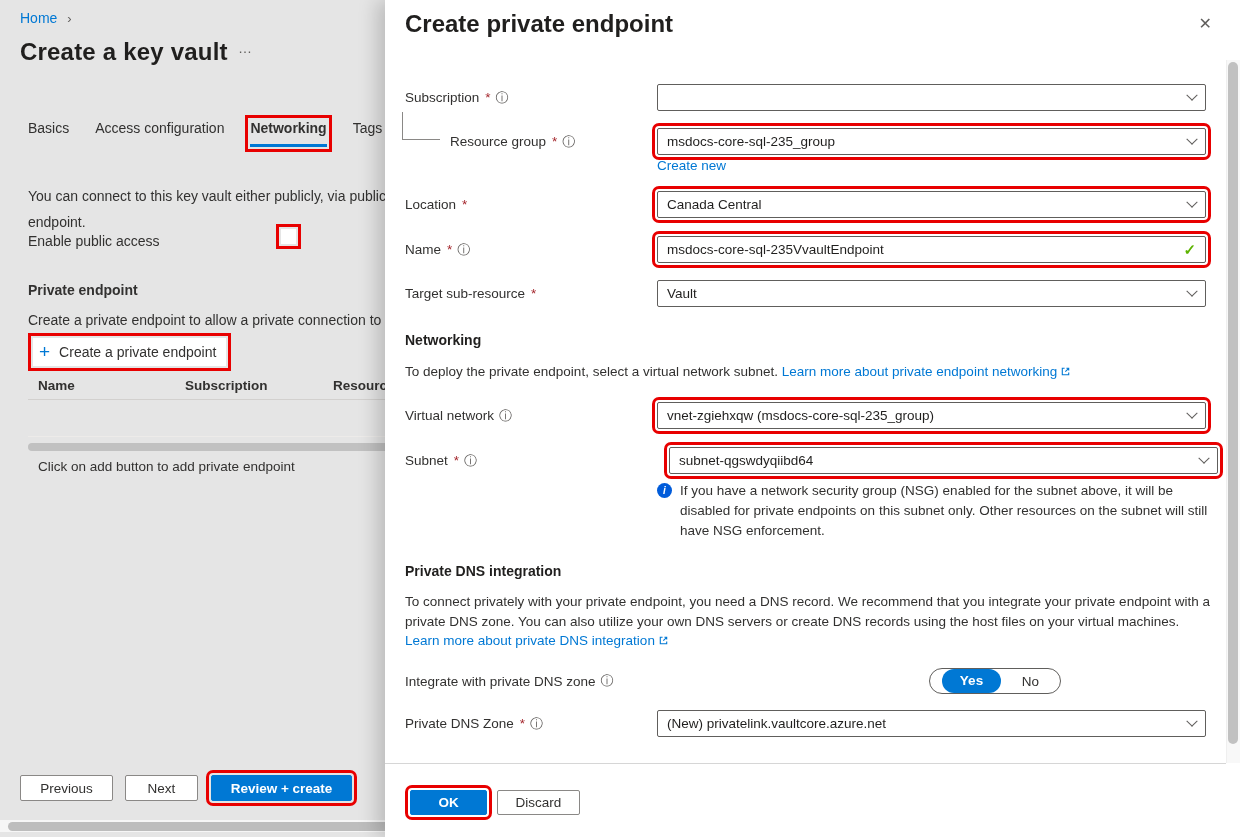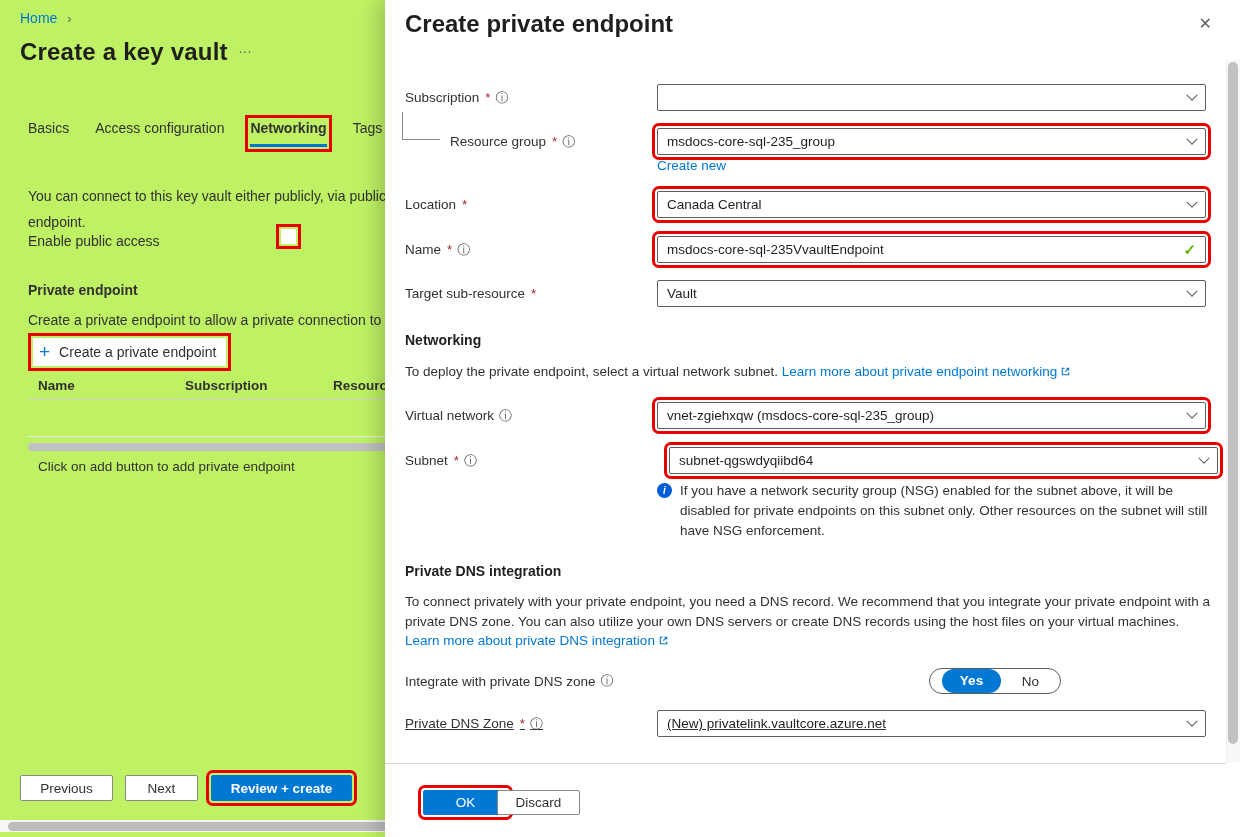--- a/index.html
+++ b/index.html
@@ -5,21 +5,21 @@
   * { margin:0; padding:0; box-sizing:border-box; }
   html,body { width:1240px; height:837px; }
   body {
     font-family:"Liberation Sans", sans-serif;
     font-size:13px; color:#323130; background:#ffffff;
     position:relative; overflow:hidden;
   }
   a { text-decoration:none; }
 
   
-  .left-page { position:absolute; left:0; top:0; width:385px; height:837px; overflow:hidden; background:#bef264; }
+  .left-page { position:absolute; left:0; top:0; width:385px; height:837px; overflow:hidden; background:#e5e5e5; }
   .breadcrumb { position:absolute; left:20px; top:10px; font-size:14px; }
   .breadcrumb .crumb { color:#0078d4; cursor:pointer; }
   .breadcrumb .chev { color:#605e5c; margin-left:6px; font-size:13px; }
   .page-title { position:absolute; left:20px; top:38px; font-size:24px; font-weight:700; color:#201f1e; letter-spacing:.2px; }
   .more-opts { position:absolute; left:238px; top:40px; color:#605e5c; font-size:14px; letter-spacing:1px; cursor:pointer; }
 
   .tabs { position:absolute; left:28px; top:120px; display:flex; gap:26px; font-size:14px; white-space:nowrap; }
   .tab { color:#323130; padding-bottom:8px; cursor:pointer; }
   .tab.active { font-weight:700; border-bottom:3px solid #0078d4; }
 
@@ -87,21 +87,21 @@
     font-size:10px; font-weight:700; font-style:italic; display:flex; align-items:center; justify-content:center; margin-top:2px; }
 
   .toggle { position:absolute; left:272px; top:0; width:132px; height:26px; border:1px solid #605e5c;
     border-radius:13px; display:flex; align-items:center; background:#fff; cursor:pointer; }
   .tog-seg { width:65px; text-align:center; font-size:13.5px; }
   .tog-yes { height:24px; line-height:24px; margin-left:12px; background:#0078d4; color:#fff; font-weight:700; border-radius:12px; }
 
   .panel-footer-line { position:absolute; left:0; right:14px; top:763px; border-top:1px solid #d6d6d6; }
   .panel-btn { position:absolute; top:790px; height:25px; font-size:13.5px; cursor:pointer; border-radius:2px;
     display:flex; align-items:center; justify-content:center; font-family:inherit; }
-  .btn-ok { left:25px; width:85px; background:#0078d4; border:1px solid #0078d4; color:#fff; font-weight:400;margin-left:13px; }
+  .btn-ok { left:25px; width:77px; background:#0078d4; border:1px solid #0078d4; color:#fff; font-weight:700; }
   .btn-discard { left:112px; width:83px; background:#fff; border:1px solid #8a8886; color:#323130; }
 
   .vscroll-track { position:absolute; right:0; top:60px; width:14px; height:703px; background:#f8f8f8; border-left:1px solid #efefef; }
   .vscroll-thumb { position:absolute; right:2px; top:2px; width:10px; height:682px; background:#c1c1c1; border-radius:5px; cursor:pointer; }
 </style>
 </head>
 <body>
 
 <div class="left-page">
 
@@ -286,21 +286,21 @@
       <span class="info-i">ⓘ</span>
     </div>
     <div class="control" style="height:26px;">
       <div class="toggle">
         <span class="tog-seg tog-yes">Yes</span>
         <span class="tog-seg">No</span>
       </div>
     </div>
   </div>
 
-  <div class="prow" style="top:710px;text-decoration:underline;">
+  <div class="prow" style="top:710px;">
     <div class="plabel">
       <span>Private DNS Zone</span>
         <span class="req">*</span>
       <span class="info-i">ⓘ</span>
     </div>
     <div class="control">
       <div class="select">
         <span>(New) privatelink.vaultcore.azure.net</span>
         <span class="chev-down"></span>
       </div>

